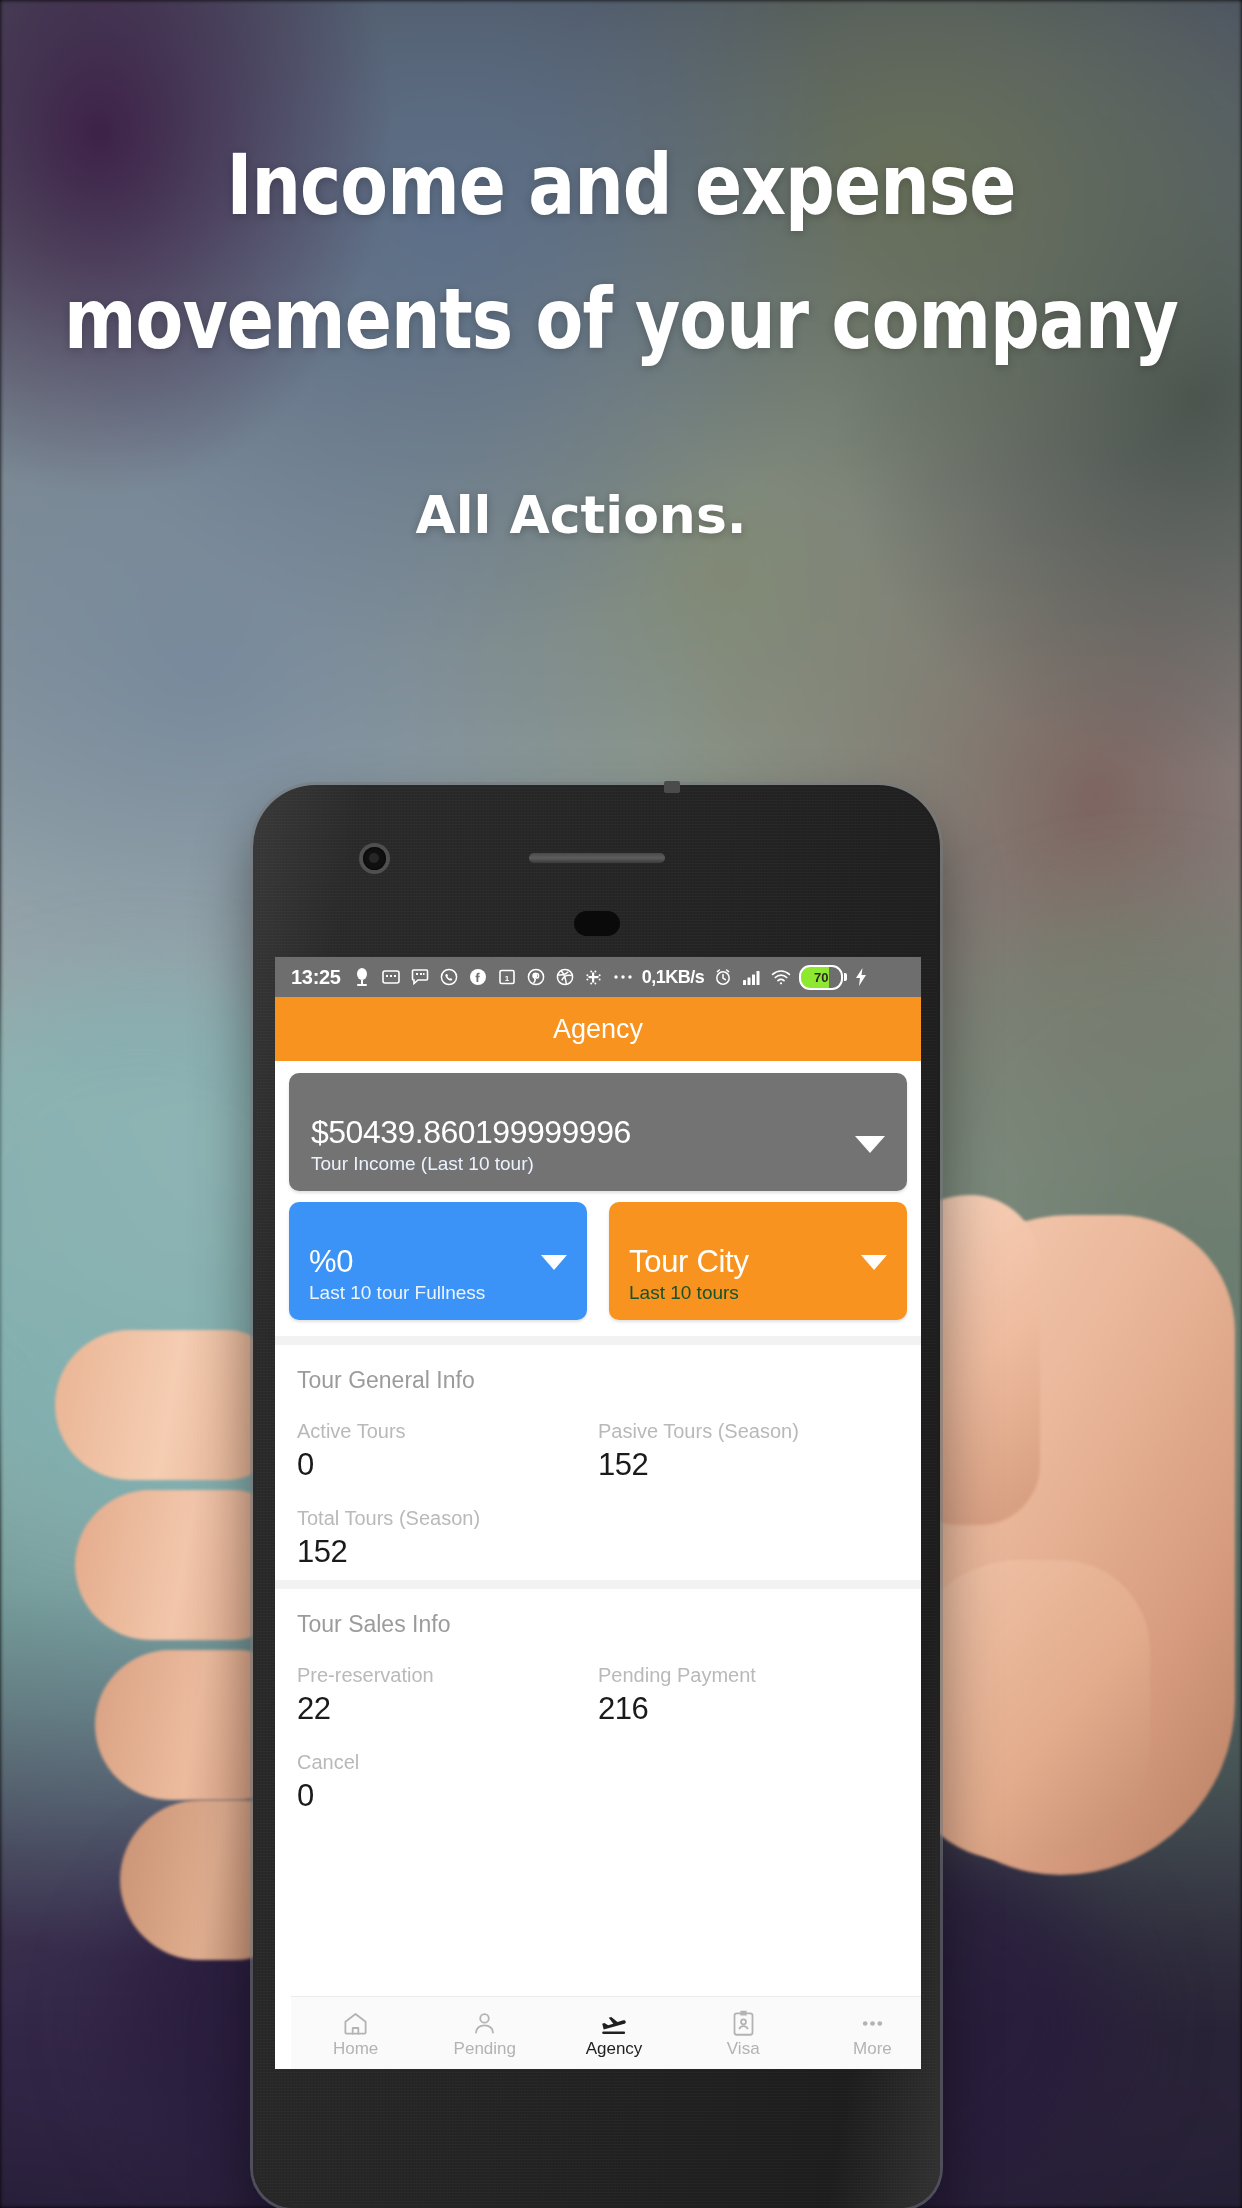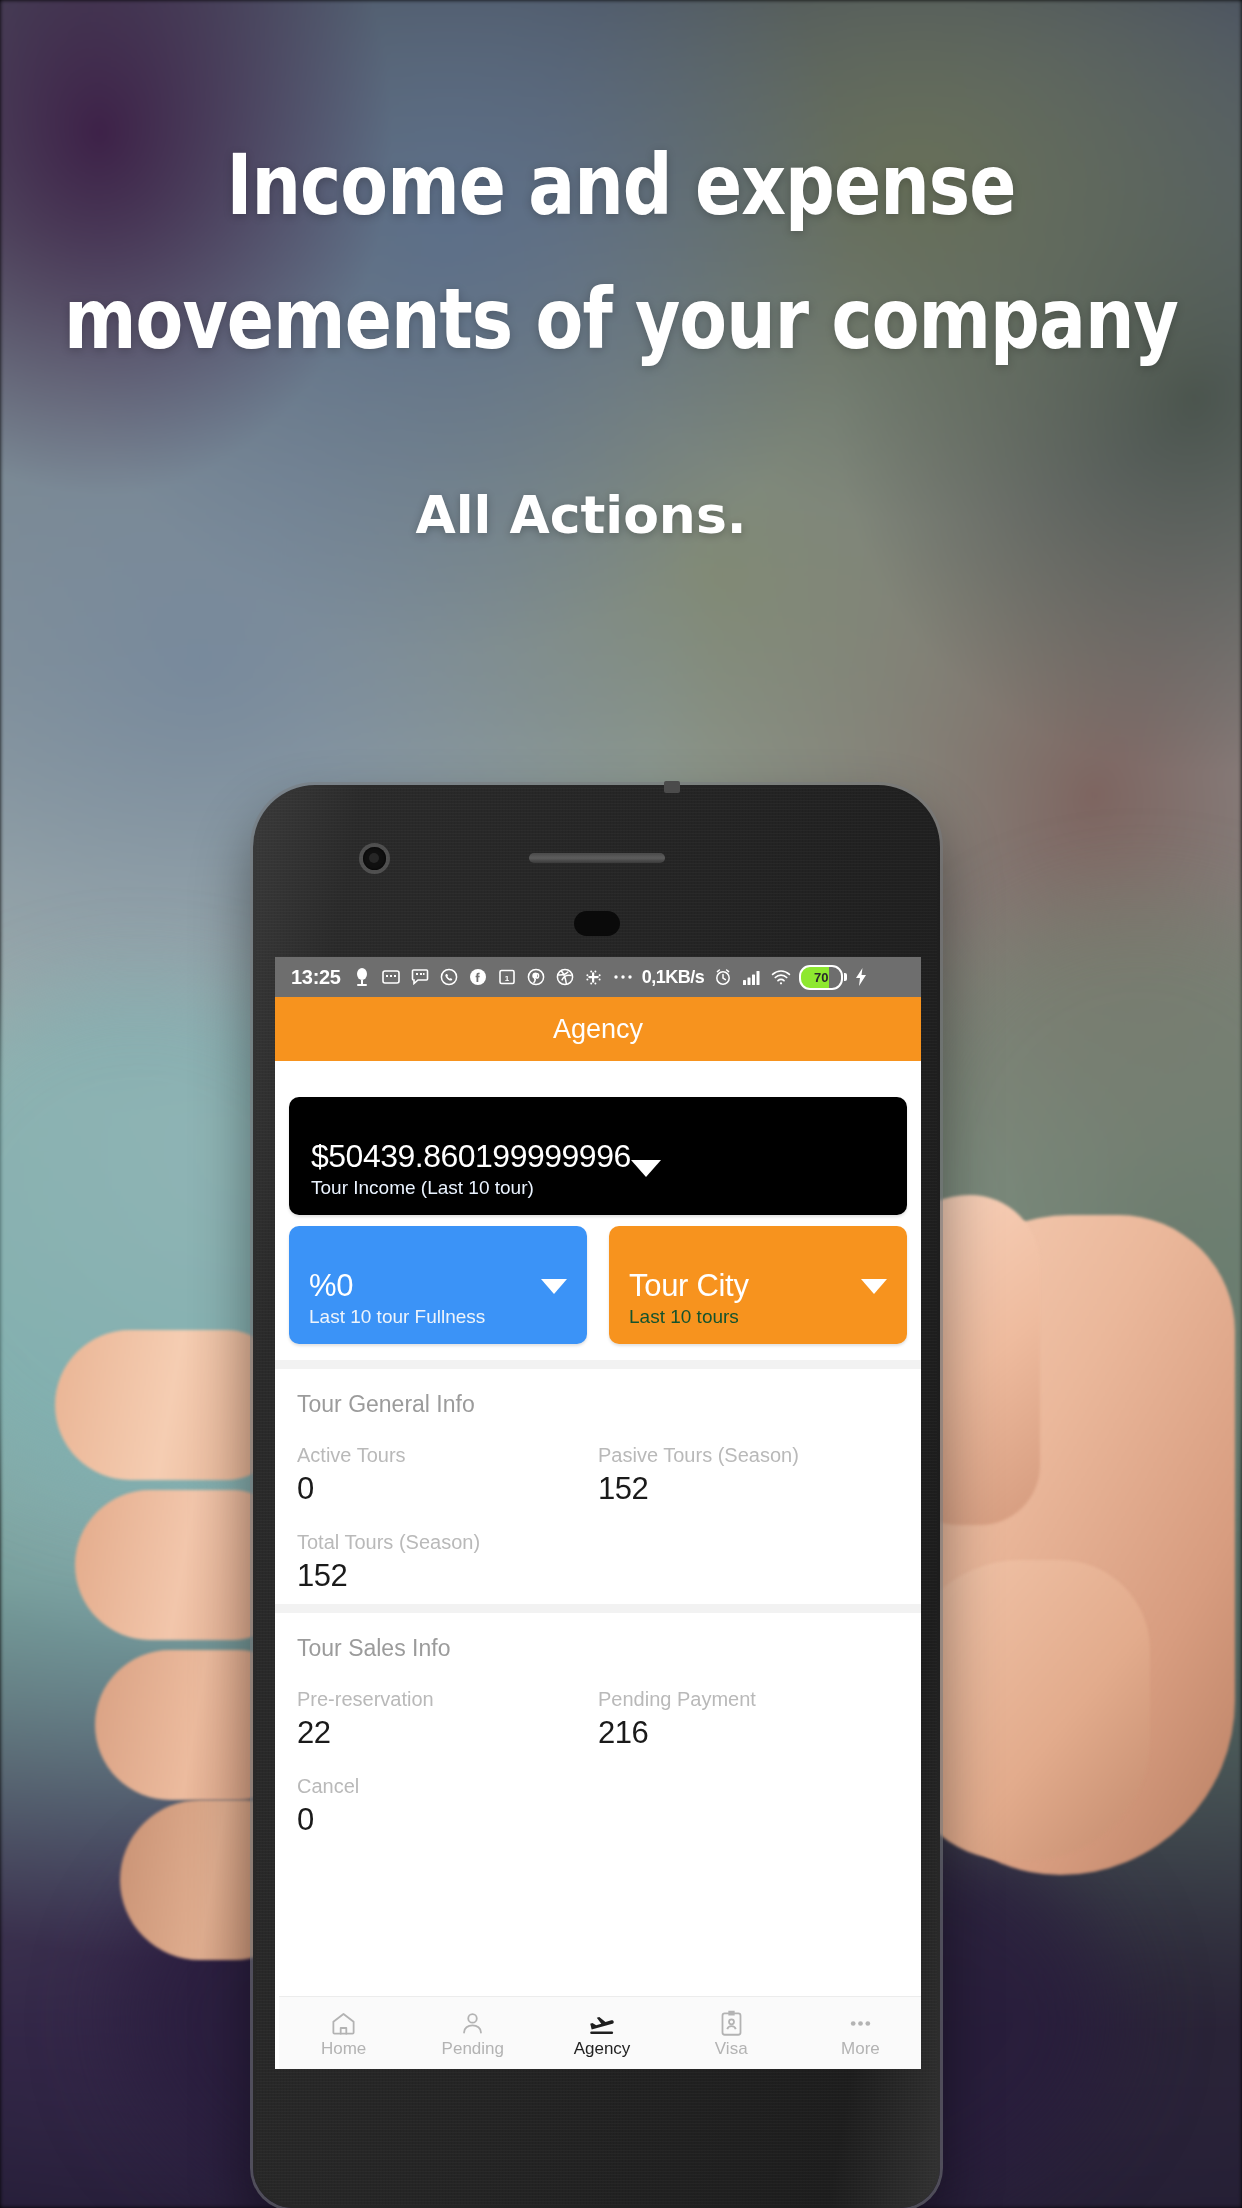--- a/index.html
+++ b/index.html
@@ -221,30 +221,29 @@
     font-size: 27px;
     font-weight: 400;
   }
 
   
   .cards-wrap {
     background: #ffffff;
     padding: 12px 14px 16px 14px;
   }
   .card-big {
-    background: #000000;
+    background: #737373;
     border-radius: 10px;
     height: 118px;
     padding: 0 22px;
     display: flex;
     align-items: flex-end;
-    justify-content: flex-start;
+    justify-content: space-between;
     position: relative;
     box-shadow: 0 2px 3px rgba(0,0,0,0.12);
-    margin-top: 24px;
   }
   .card-big-text { padding-bottom: 16px; }
   .card-value-big {
     color: #ffffff;
     font-size: 32px;
     font-weight: 400;
     letter-spacing: -0.5px;
     white-space: nowrap;
   }
   .card-sub-big {
@@ -325,21 +324,21 @@
   .stat-value {
     color: #1a1a1a;
     font-size: 31px;
     font-weight: 400;
     letter-spacing: -0.5px;
   }
 
   
   .bottomnav {
     position: absolute;
-    left: 4px;
+    left: 16px;
     bottom: 0;
     width: 646px;
     height: 72px;
     background: #fafafa;
     border-top: 1px solid #ececec;
     display: flex;
     align-items: center;
   }
   .navitem {
     flex: 1;

